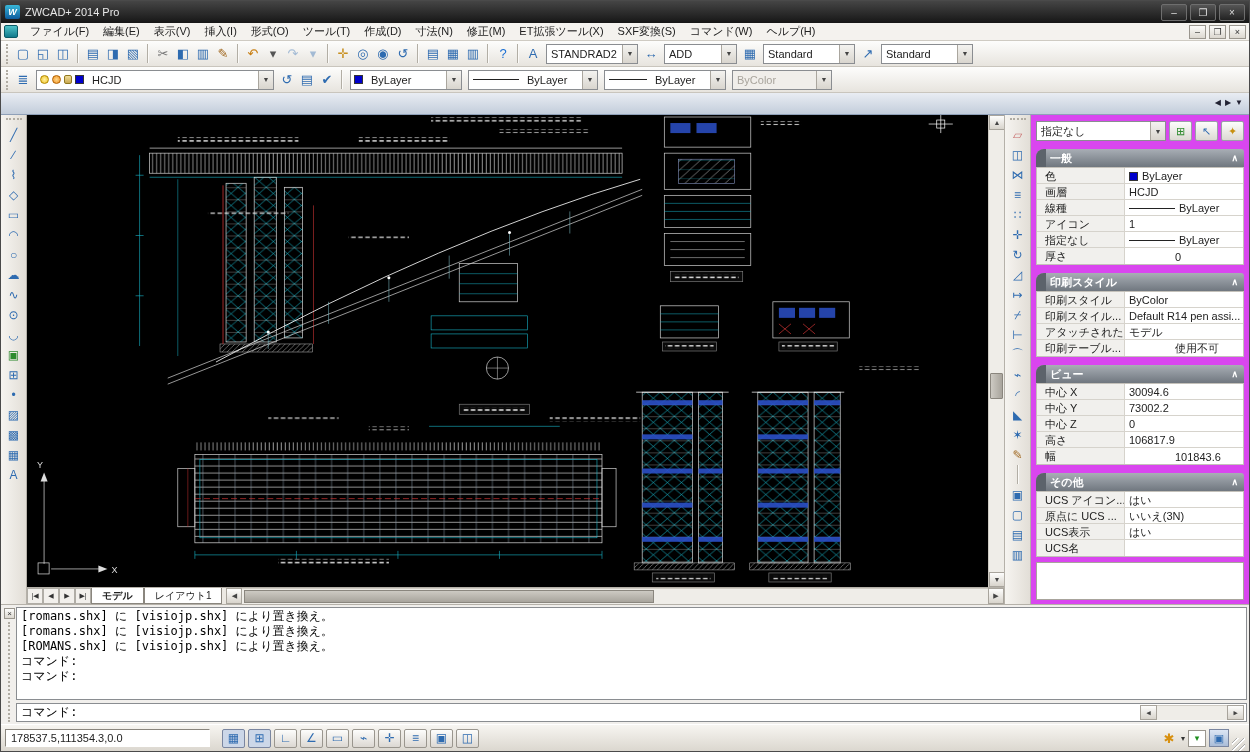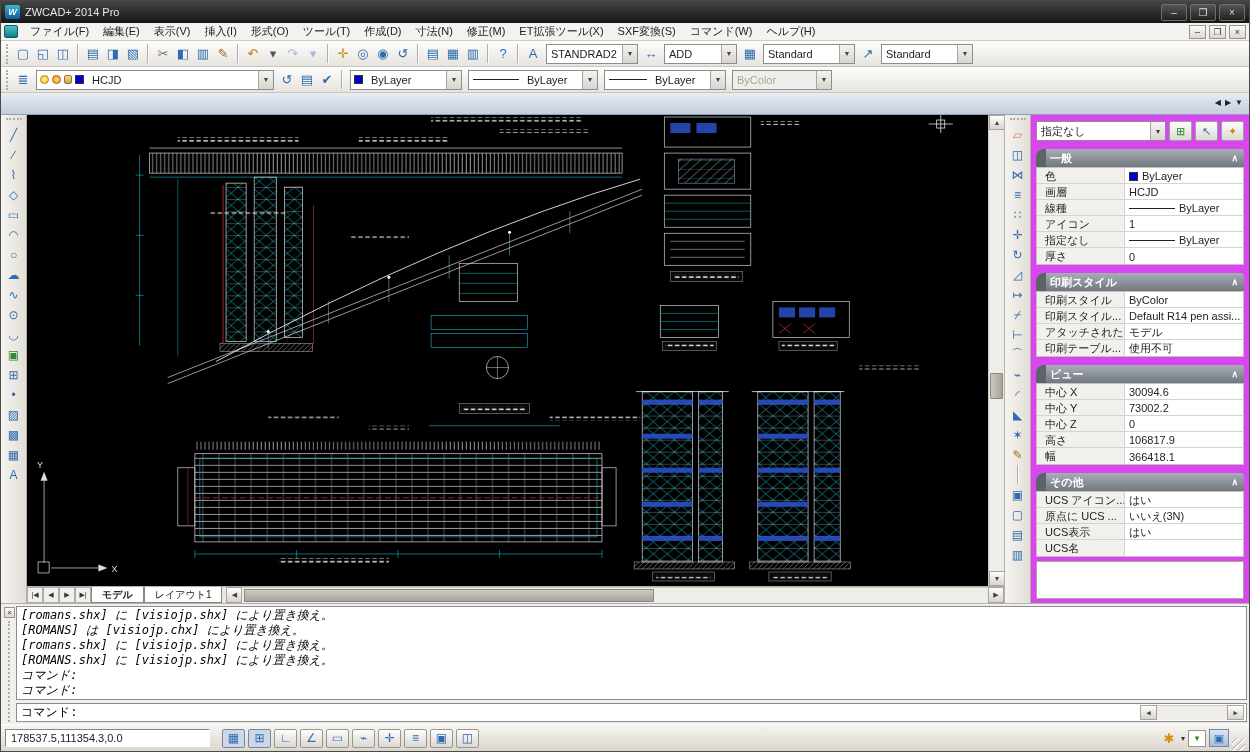--- a/index.html
+++ b/index.html
@@ -94,34 +94,34 @@
     background:linear-gradient(#fdfdfc,#dcd9d2);display:flex;align-items:center;justify-content:center;
     font-size:11px;color:#2e8b2e;}
   .section{margin-top:8px;}
   .sechead{height:18px;background:linear-gradient(#a8aeb5,#70777f);border-radius:8px 3px 0 0;
     color:#fff;font-weight:bold;display:flex;align-items:center;padding:0 6px 0 14px;position:relative;}
   .sechead::before{content:"";position:absolute;left:0;top:0;bottom:0;width:10px;
     background:#5c636b;border-radius:8px 0 0 0;}
   .sechead .chev{margin-left:auto;font-size:9px;}
   .prows{border:1px solid #c4c1ba;background:#fff;}
   .prow{display:flex;height:16px;border-bottom:1px solid #d6d3cc;}
-  .prow:last-child{border-bottom:none;}
+  .prow:last-child{border-bottom:none;gap:46px;}
   .plabel{width:88px;background:#f1f0ed;border-right:1px solid #d6d3cc;padding:1px 0 0 8px;
     white-space:nowrap;overflow:hidden;color:#222;}
   .pvalue{flex:1;padding:1px 0 0 4px;white-space:nowrap;overflow:hidden;display:flex;align-items:center;}
   .pal-bottom{margin-top:auto;height:38px;background:#fff;border:1px solid #a8a49c;}
   
   .cmdarea{flex:0 0 120px;background:#f1efec;border-top:1px solid #b5b1a9;display:flex;padding:2px;}
   .cmdgrip{width:13px;display:flex;flex-direction:column;align-items:center;padding-top:1px;}
   .cmdclose{width:11px;height:11px;border:1px solid #9a968e;background:linear-gradient(#fdfdfc,#dcd8d0);
     font-size:8px;line-height:9px;text-align:center;color:#333;}
   .cmdgrip .bar{flex:1;width:4px;border-left:2px dotted #b0aca3;margin-top:3px;}
   .cmdmain{flex:1;display:flex;flex-direction:column;min-width:0;}
   .cmdhist{flex:1;background:#fff;border:1px solid #8a8d91;overflow:hidden;
-    font-family:"DejaVu Sans Mono",monospace;font-size:12px;line-height:15px;padding:1px 4px;color:#000;font-style:italic;}
+    font-family:"DejaVu Sans Mono",monospace;font-size:12px;line-height:15px;padding:1px 4px;color:#000;}
   .cmdprompt{height:19px;margin-top:3px;background:#fff;border:1px solid #8a8d91;display:flex;align-items:center;
     font-family:"DejaVu Sans Mono",monospace;font-size:12px;padding-left:4px;color:#000;}
   .cmdprompt .spacer{flex:1;}
   .mini-hscroll{width:104px;height:15px;display:flex;align-self:center;margin-right:2px;}
   .mini-hscroll .sbtn{width:17px;height:15px;}
   
   .statusbar{flex:0 0 27px;background:linear-gradient(#f7f5f1,#dbd7cf);border-top:1px solid #fff;
     display:flex;align-items:center;padding:0 4px;gap:3px;}
   .coords{width:205px;height:18px;background:#fff;border:1px solid;border-color:#8a867e #fff #fff #8a867e;
     padding:2px 0 0 5px;font-size:11px;color:#222;white-space:nowrap;overflow:hidden;}
@@ -674,21 +674,21 @@
                 <div class="plabel">高さ</div>
                 <div class="pvalue">
 
                   <span>106817.9</span>
                 </div>
               </div>
             <div class="prow">
                 <div class="plabel">幅</div>
                 <div class="pvalue">
 
-                  <span>366418.1</span>
+                  <span>101843.6</span>
                 </div>
               </div>
           </div>
         </div>
         <div class="section">
           <div class="sechead">
             <span>その他</span>
             <span class="chev">∧</span>
           </div>
           <div class="prows">
@@ -730,21 +730,20 @@
 
 <div class="cmdarea">
   <div class="cmdgrip">
     <div class="cmdclose">×</div>
     <div class="bar"></div>
   </div>
   <div class="cmdmain">
     <div class="cmdhist">
 
     <div>[romans.shx] に [visiojp.shx] により置き換え。</div>
-        <div>[ROMANS] は [visiojp.chx] により置き換え。</div>
         <div>[romans.shx] に [visiojp.shx] により置き換え。</div>
         <div>[ROMANS.shx] に [visiojp.shx] により置き換え。</div>
         <div>コマンド:</div>
         <div>コマンド:</div>
       </div>
     <div class="cmdprompt">
       <span>コマンド:</span>
       <span class="spacer"></span>
       <span class="mini-hscroll">
         <span class="sbtn">◀</span>

